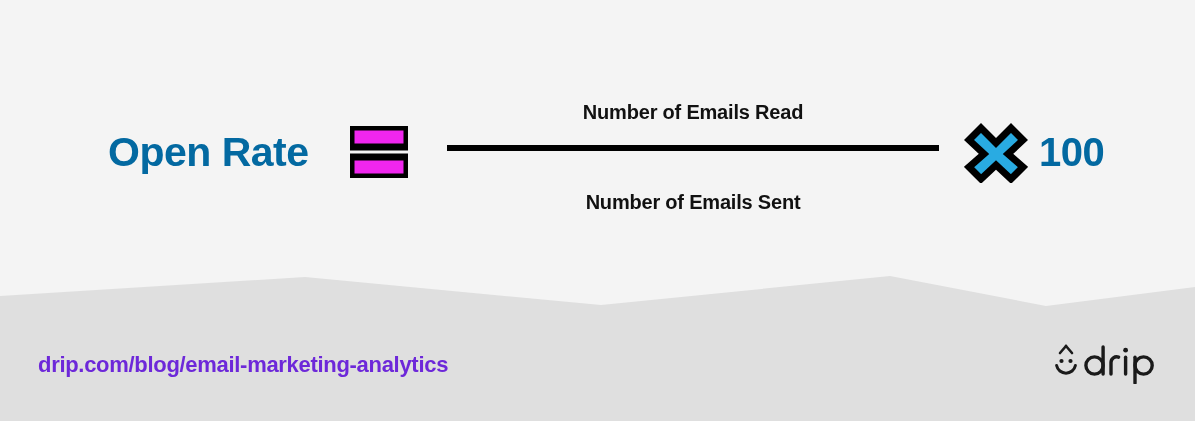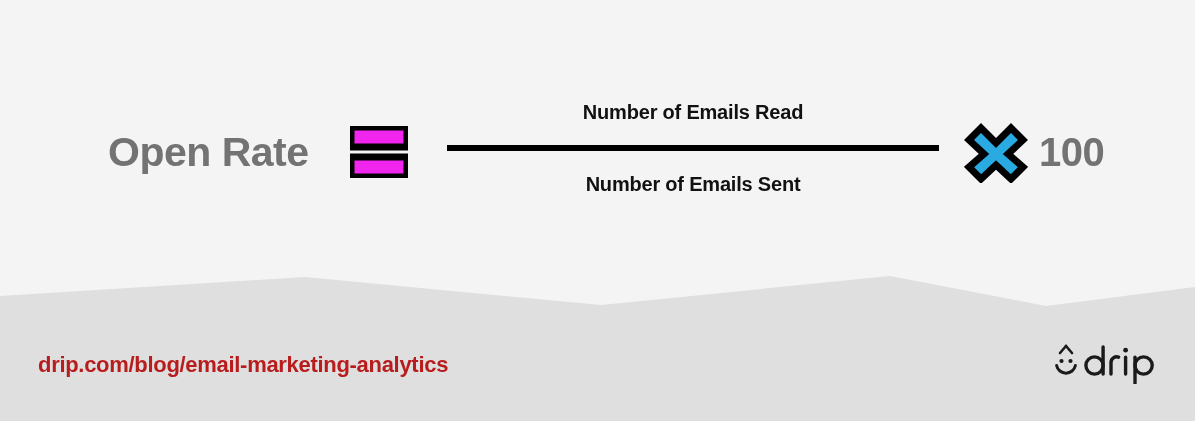--- a/index.html
+++ b/index.html
@@ -34,21 +34,21 @@
     position: absolute;
     left: 0;
     top: 0;
     width: 1195px;
     height: 270px;
     display: flex;
     align-items: center;
   }
 
   .formula-term {
-    color: #737373;
+    color: #0369a1;
     font-weight: bold;
     letter-spacing: -0.5px;
   }
 
   .label-open-rate {
     position: absolute;
     left: 108px;
     top: 128px;
     font-size: 41px;
     line-height: 48px;
@@ -75,21 +75,21 @@
   .fraction-denominator {
     text-align: center;
     font-size: 20px;
     font-weight: bold;
     color: #111111;
     line-height: 40px;
     letter-spacing: -0.2px;
     white-space: nowrap;
   }
   .fraction-numerator { margin-bottom: 13px; }
-  .fraction-denominator { margin-top: 13px; }
+  .fraction-denominator { margin-top: 31px; }
   .fraction-bar {
     width: 492px;
     height: 6px;
     background: #000000;
   }
 
   
   .multiply-icon {
     position: absolute;
     left: 964px;
@@ -107,21 +107,21 @@
     white-space: nowrap;
   }
 
   
   .footer-url {
     position: absolute;
     left: 38px;
     top: 352px;
     font-size: 22px;
     font-weight: bold;
-    color: #b91c1c;
+    color: #6d28d9;
     letter-spacing: -0.3px;
     white-space: nowrap;
   }
 
   .brand-logo {
     position: absolute;
     left: 1052px;
     top: 339px;
     width: 105px;
     height: 45px;

